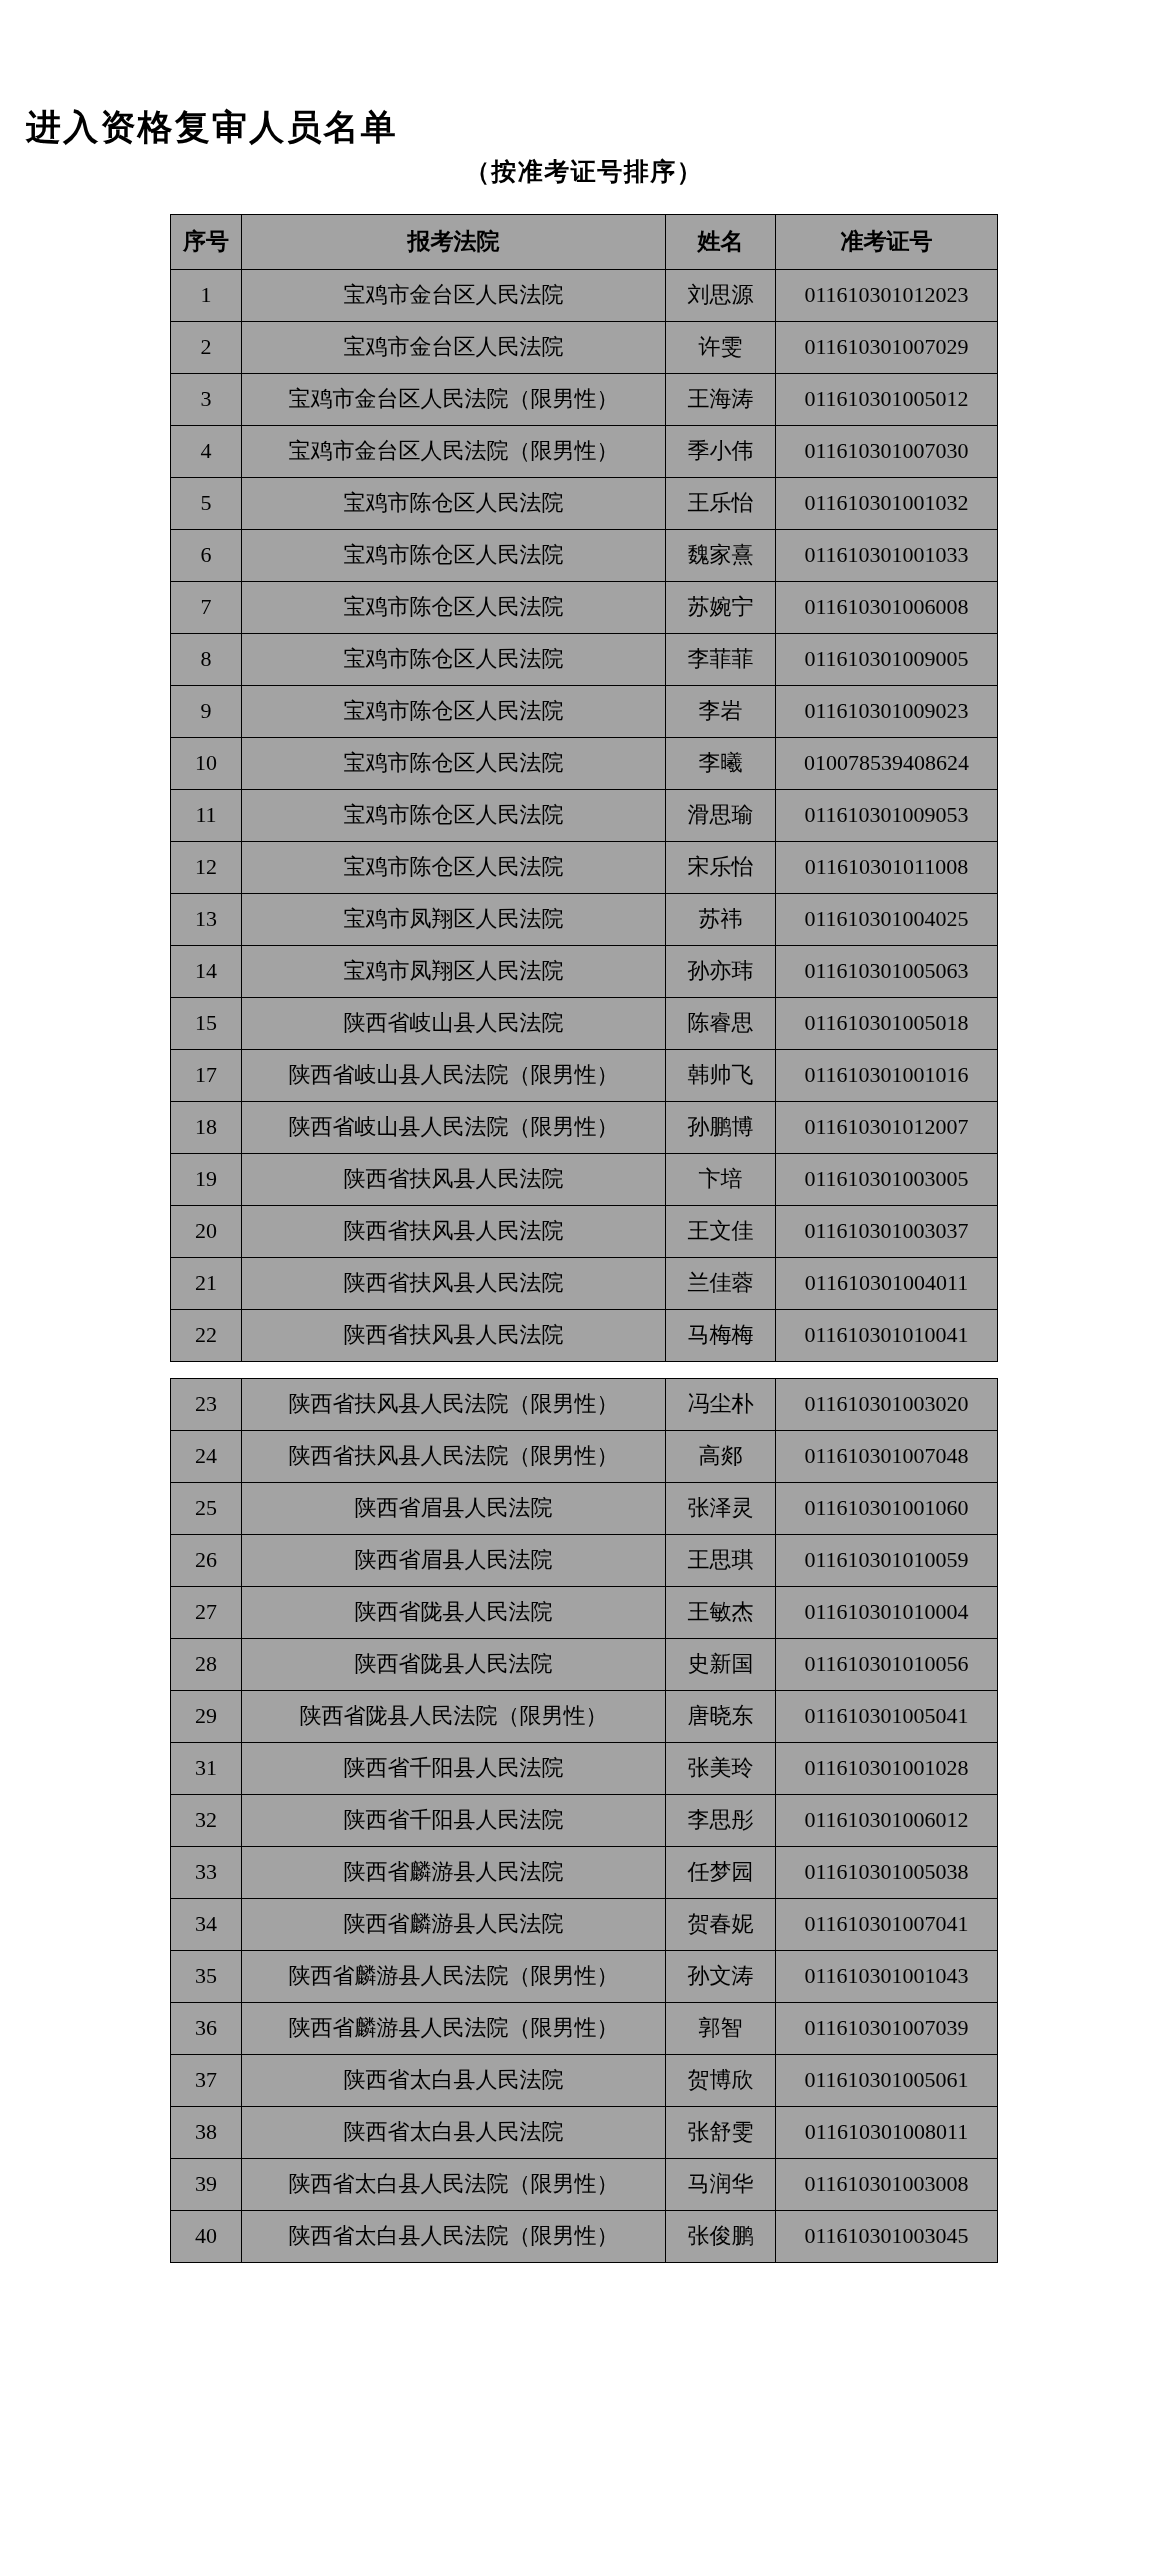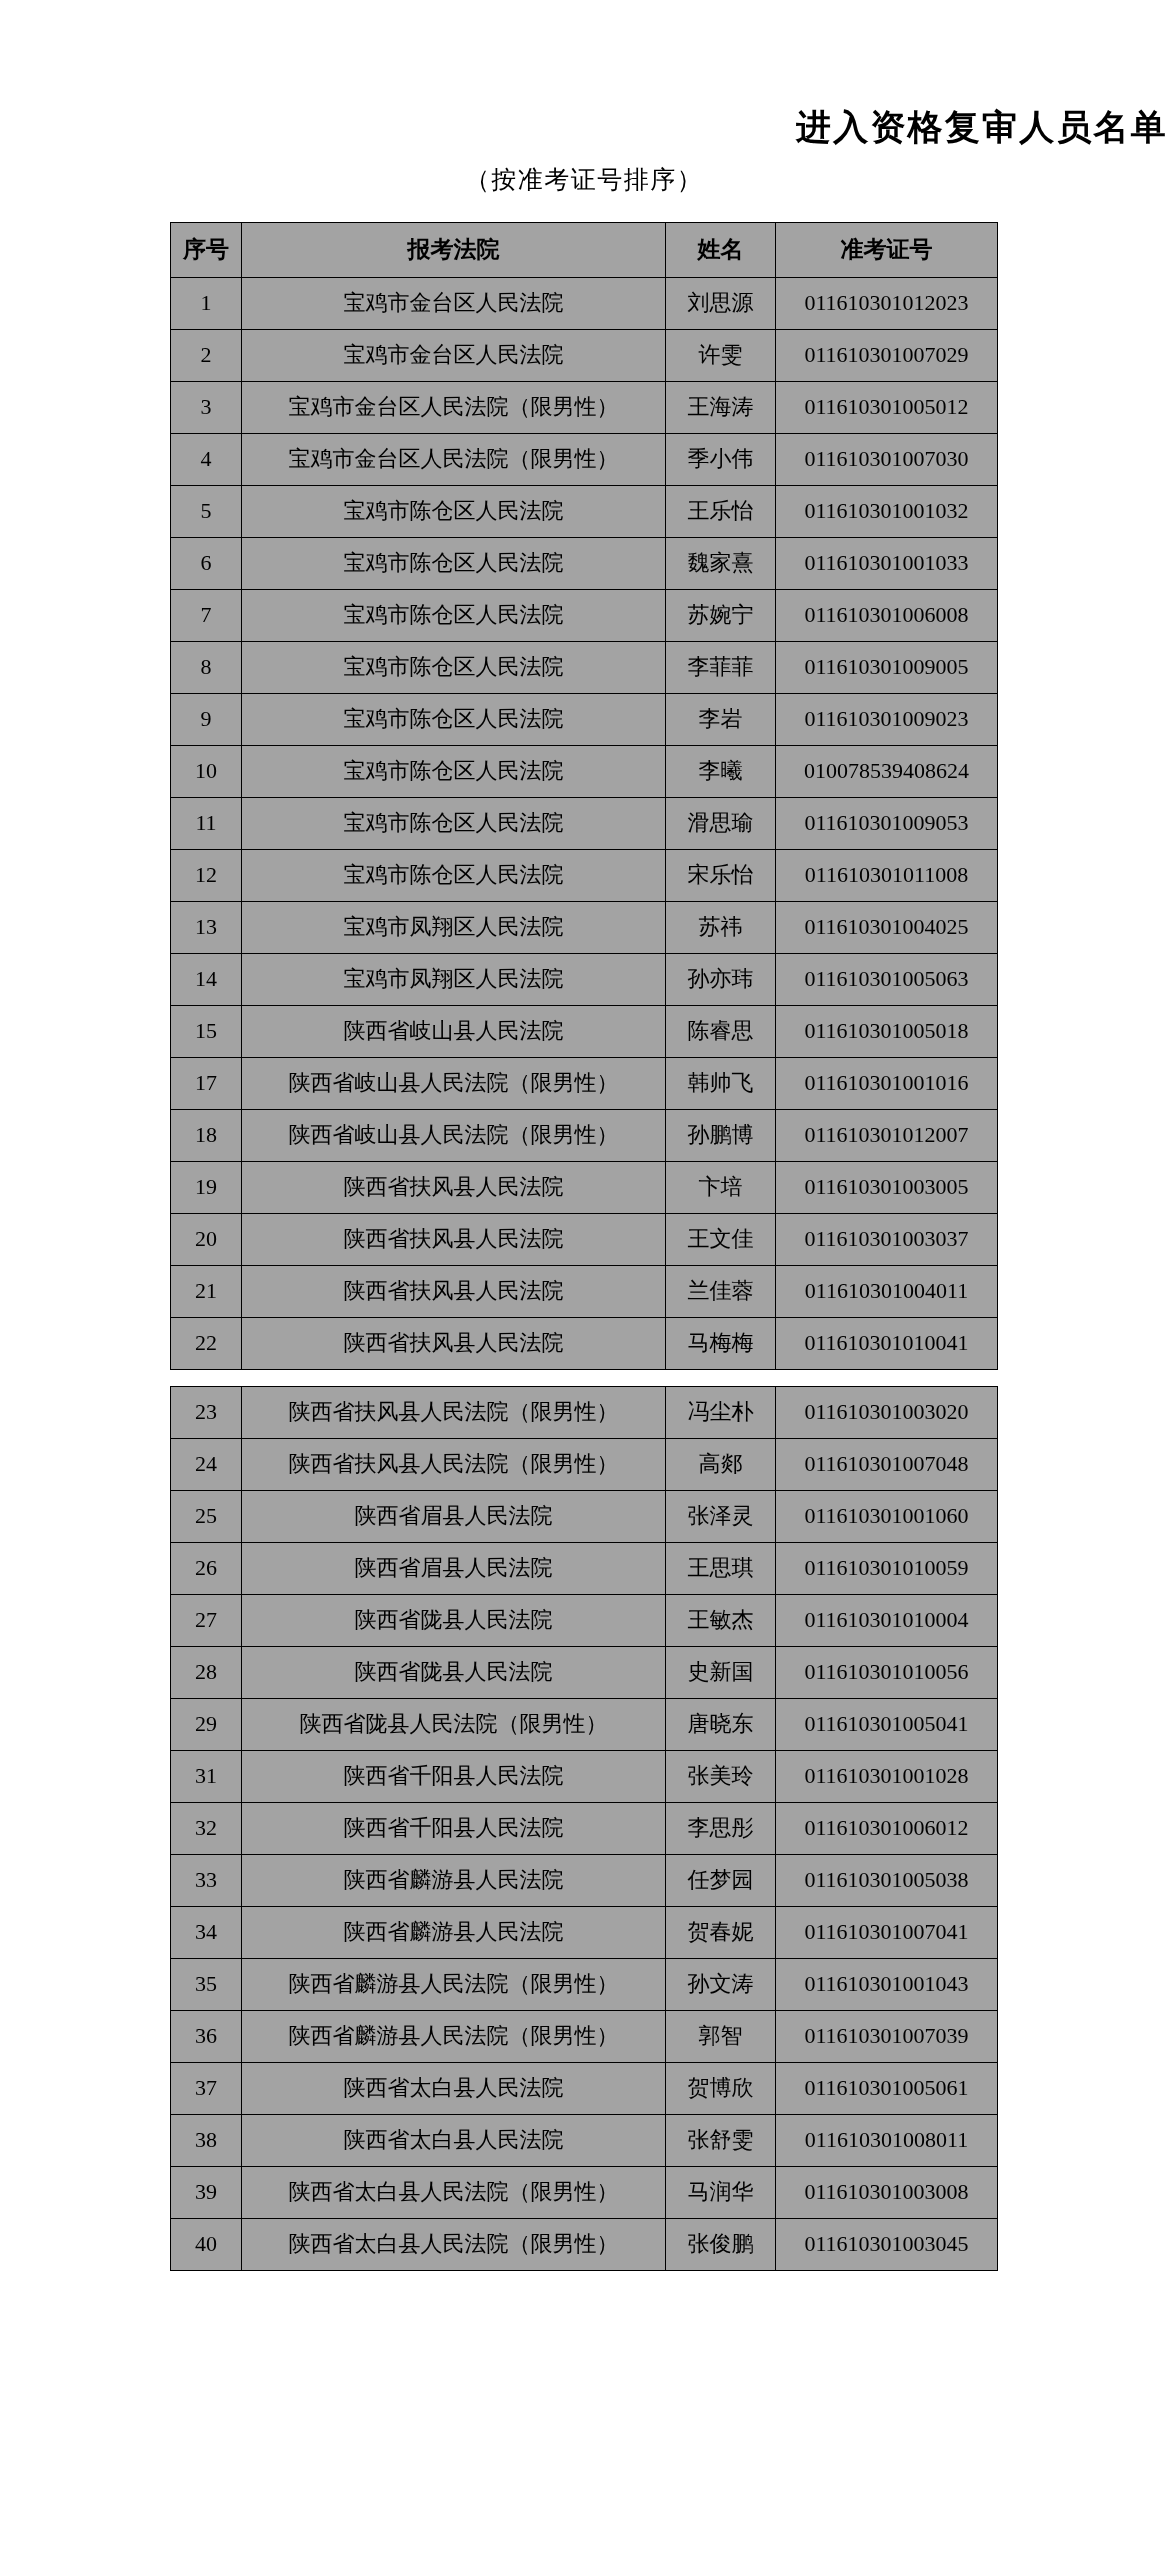--- a/index.html
+++ b/index.html
@@ -11,31 +11,32 @@
     position: relative;
     width: 1168px;
     height: 2576px;
     background: #ffffff;
     color: #000000;
     font-family: "Liberation Serif", "DejaVu Serif", serif;
     overflow: hidden;
   }
   .doc-title {
     padding-top: 107px;
-    text-align: right;
+    text-align: left;
     font-size: 35px;
     font-weight: bold;
     line-height: 1.2;
     letter-spacing: 2.2px;
+    padding-left: 26px;
   }
   .doc-subtitle {
-    margin-top: 16px;
+    margin-top: 8px;
     text-align: center;
     font-size: 25px;
-    font-weight: normal;
+    font-weight: bold;
     line-height: 1.2;
     letter-spacing: 1.5px;
   }
   table.roster {
     width: 827px;
     margin: 26.5px auto 0 auto;
     border-collapse: collapse;
     table-layout: fixed;
     background: #a3a3a3;
   }

